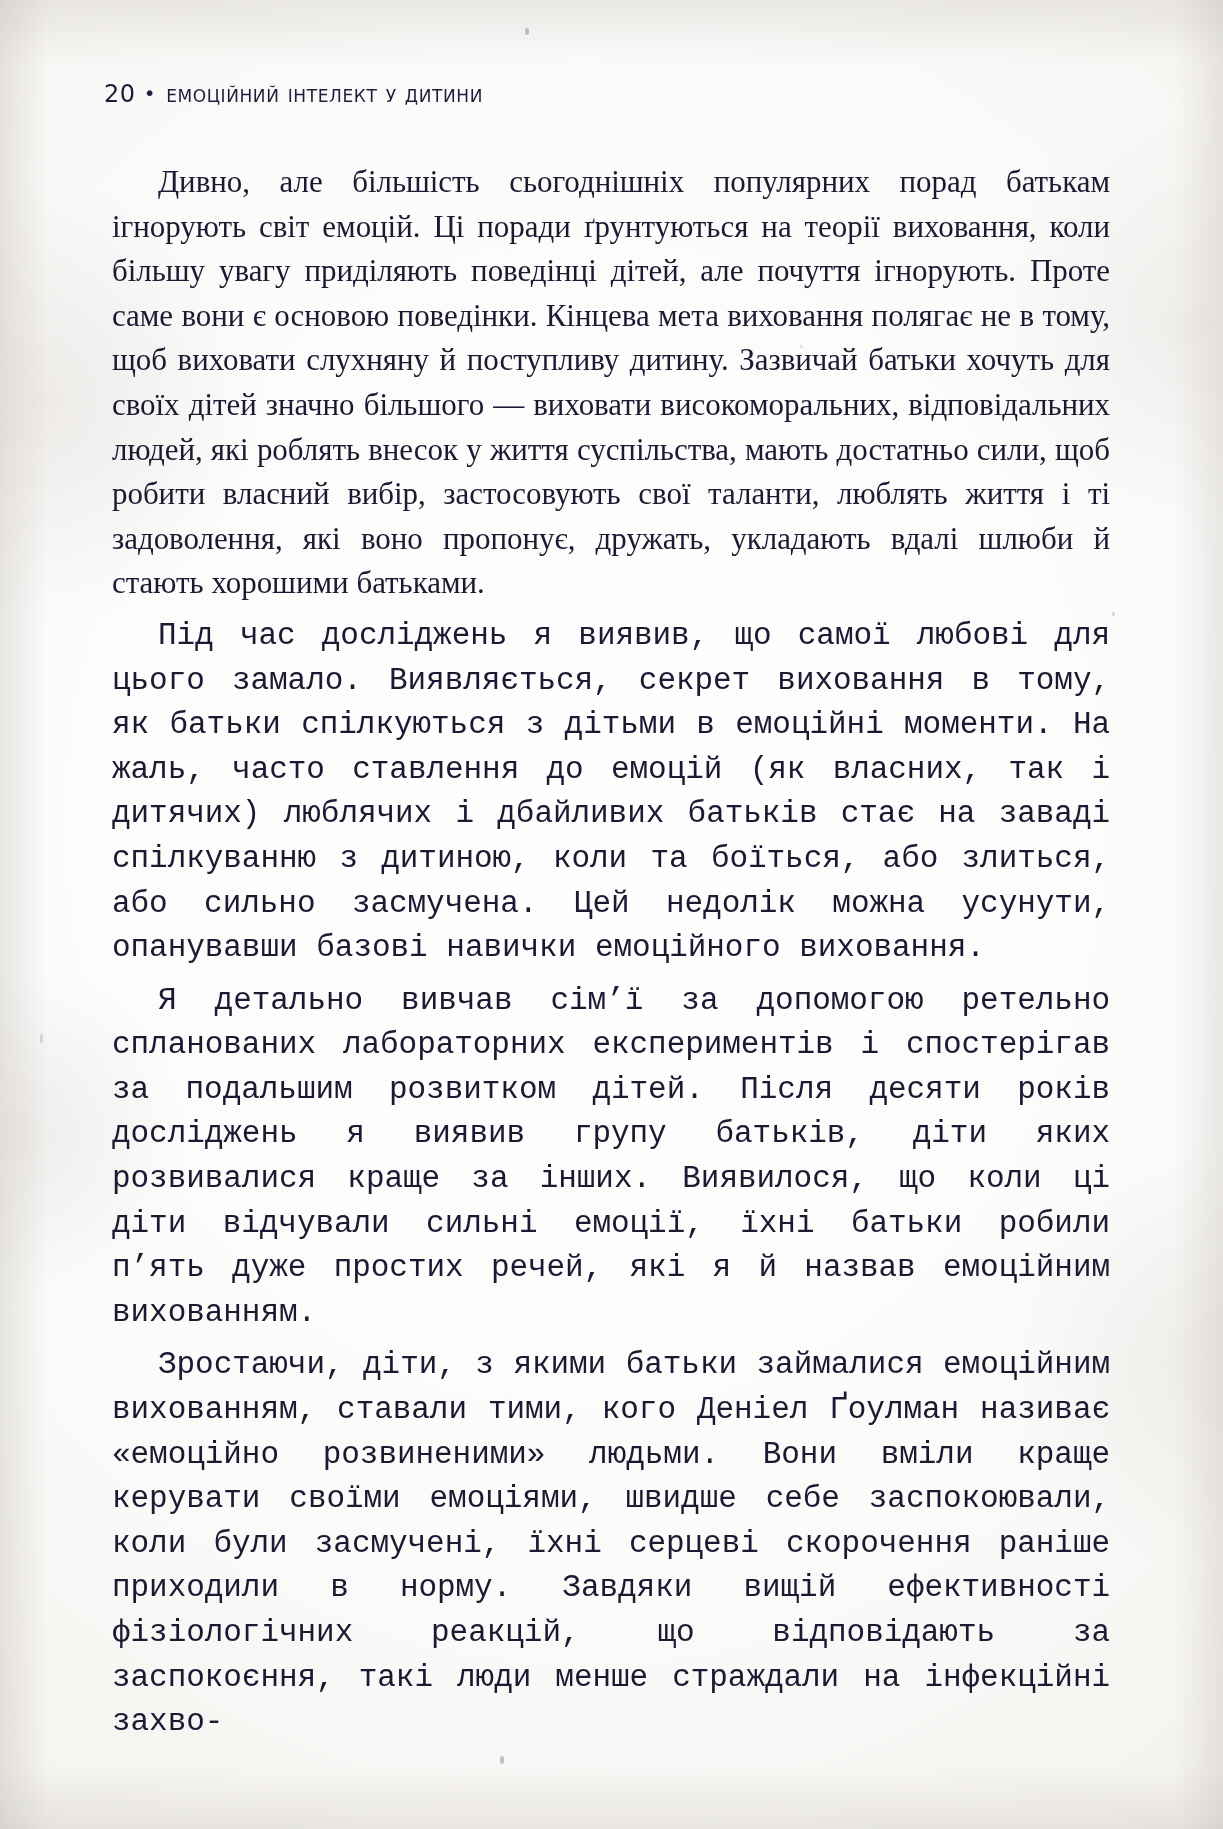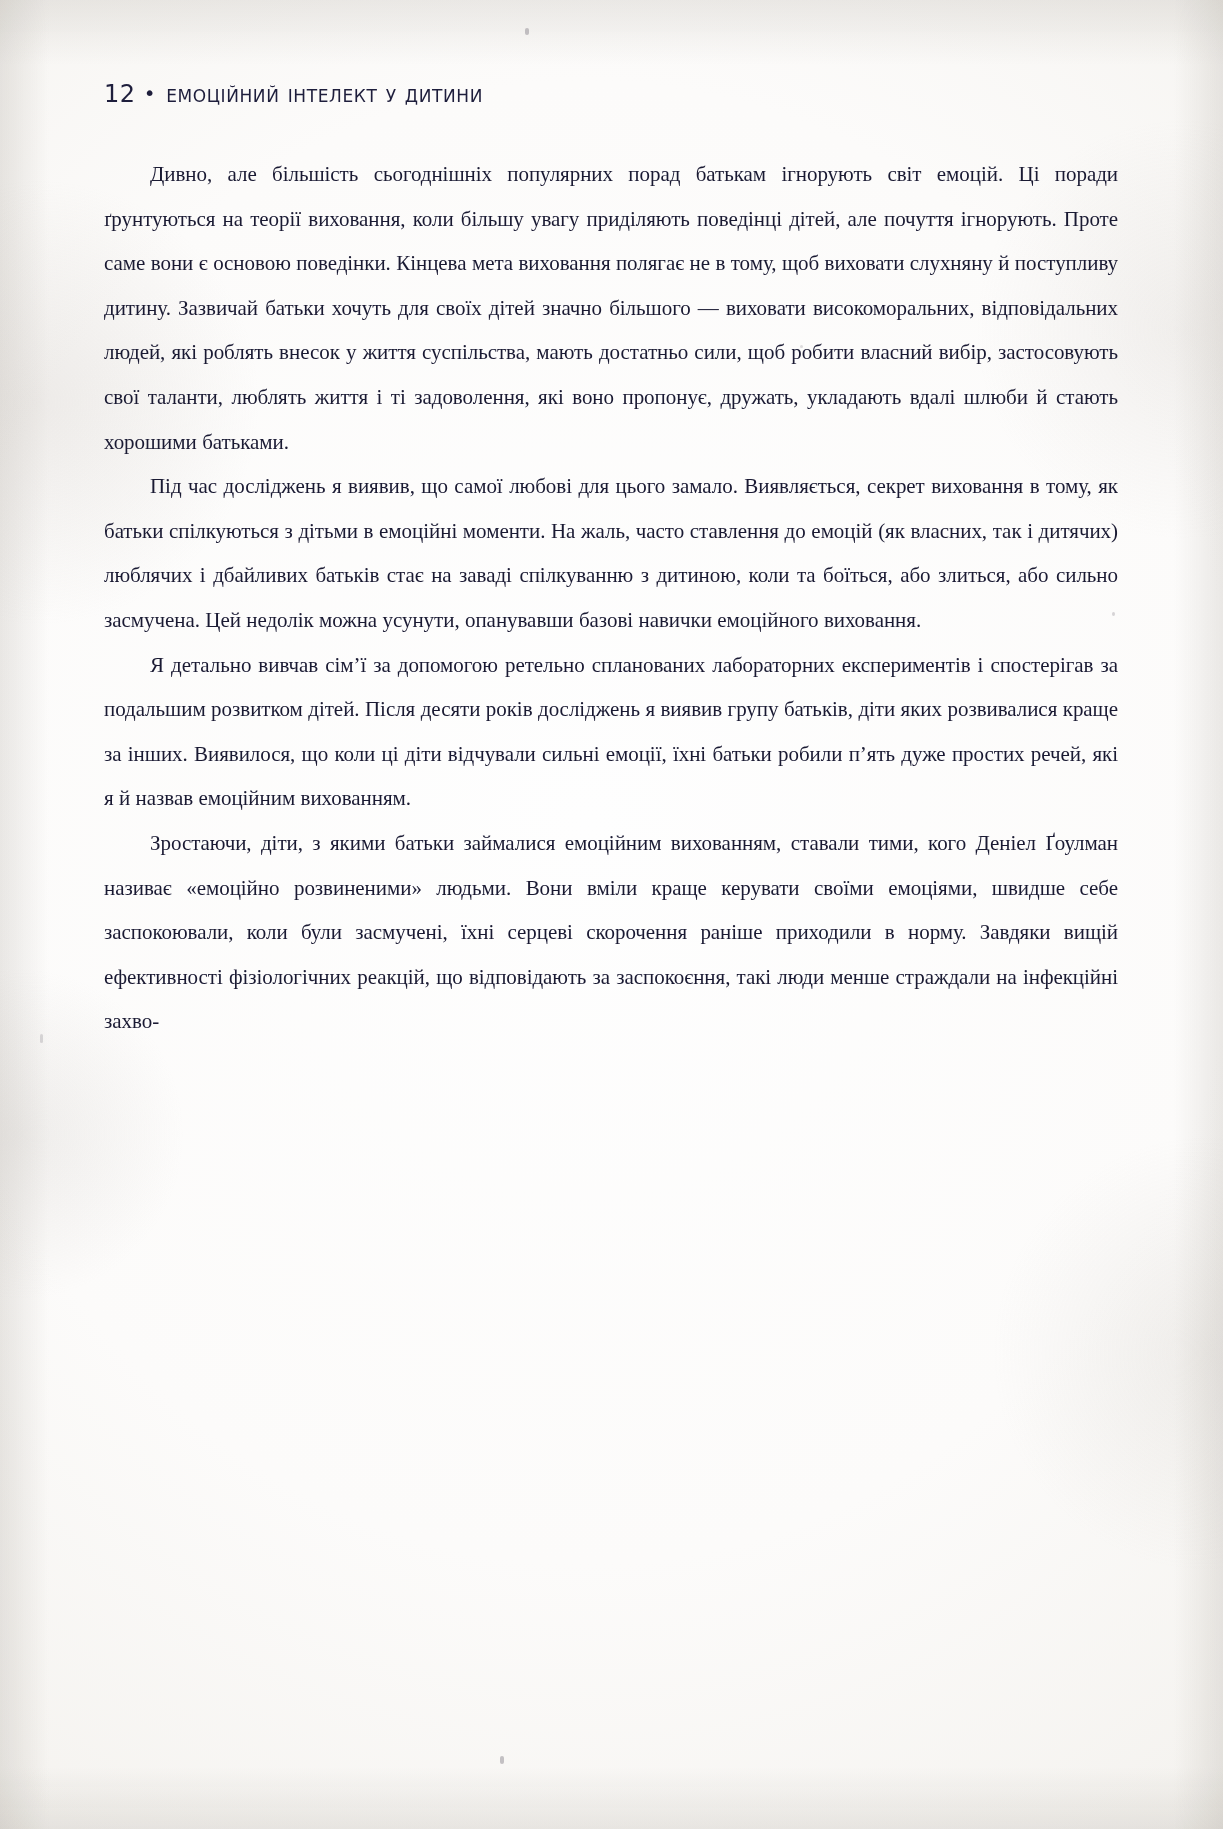--- a/index.html
+++ b/index.html
@@ -75,48 +75,48 @@
   }
   .runhead .title::first-letter { text-transform: uppercase; }
 
   .body {
     position: absolute;
     left: 104px;
     top: 152px;
     width: 1014px;
   }
   p.para {
-    margin: 0;
+    margin: 8px;
     text-align: justify;
     text-justify: inter-word;
     text-indent: 46px;
-    font-size: 21px;
+    font-size: 31px;
     line-height: 44.6px;
     letter-spacing: -0.05px;
     word-spacing: .2px;
     hyphens: manual;
     color: #1a1a33;
   }
-  p.para + p.para { margin-top: 0; }
+  p.para + p.para { margin-top: 0; font-family: Liberation Mono, monospace; }
   
 </style>
 </head>
 <body>
 
 <div class="page">
 
   <div class="paper-grain"></div>
   <span class="speck s1"></span>
   <span class="speck s2"></span>
   <span class="speck s3"></span>
   <span class="speck s4"></span>
   <span class="speck s5"></span>
 
   <div class="runhead">
-    <span class="pageno">12</span><span class="dot">•</span><span class="title">Емоційний інтелект у дитини</span>
+    <span class="pageno">20</span><span class="dot">•</span><span class="title">Емоційний інтелект у дитини</span>
   </div>
 
   <div class="body">
     <p class="para">Дивно, але більшість сьогоднішніх популярних порад батькам ігнорують світ емоцій. Ці поради ґрунтуються на теорії виховання, коли більшу увагу приділяють поведінці дітей, але почуття ігнорують. Проте саме вони є основою поведінки. Кінцева мета виховання полягає не в тому, щоб виховати слухняну й поступливу дитину. Зазвичай батьки хочуть для своїх дітей значно більшого — виховати високоморальних, відповідальних людей, які роблять внесок у життя суспільства, мають достатньо сили, щоб робити власний вибір, застосовують свої таланти, люблять життя і ті задоволення, які воно пропонує, дружать, укладають вдалі шлюби й стають хорошими батьками.</p>
     <p class="para">Під час досліджень я виявив, що самої любові для цього замало. Виявляється, секрет виховання в тому, як батьки спілкуються з дітьми в емоційні моменти. На жаль, часто ставлення до емоцій (як власних, так і дитячих) люблячих і дбайливих батьків стає на заваді спілкуванню з дитиною, коли та боїться, або злиться, або сильно засмучена. Цей недолік можна усунути, опанувавши базові навички емоційного виховання.</p>
     <p class="para">Я детально вивчав сім’ї за допомогою ретельно спланованих лабораторних експериментів і спостерігав за подальшим розвитком дітей. Після десяти років досліджень я виявив групу батьків, діти яких розвивалися краще за інших. Виявилося, що коли ці діти відчували сильні емоції, їхні батьки робили п’ять дуже простих речей, які я й назвав емоційним вихованням.</p>
     <p class="para">Зростаючи, діти, з якими батьки займалися емоційним вихованням, ставали тими, кого Деніел Ґоулман називає «емоційно розвиненими» людьми. Вони вміли краще керувати своїми емоціями, швидше себе заспокоювали, коли були засмучені, їхні серцеві скорочення раніше приходили в норму. Завдяки вищій ефективності фізіологічних реакцій, що відповідають за заспокоєння, такі люди менше страждали на інфекційні захво-</p>
   </div>
 
 </div>

